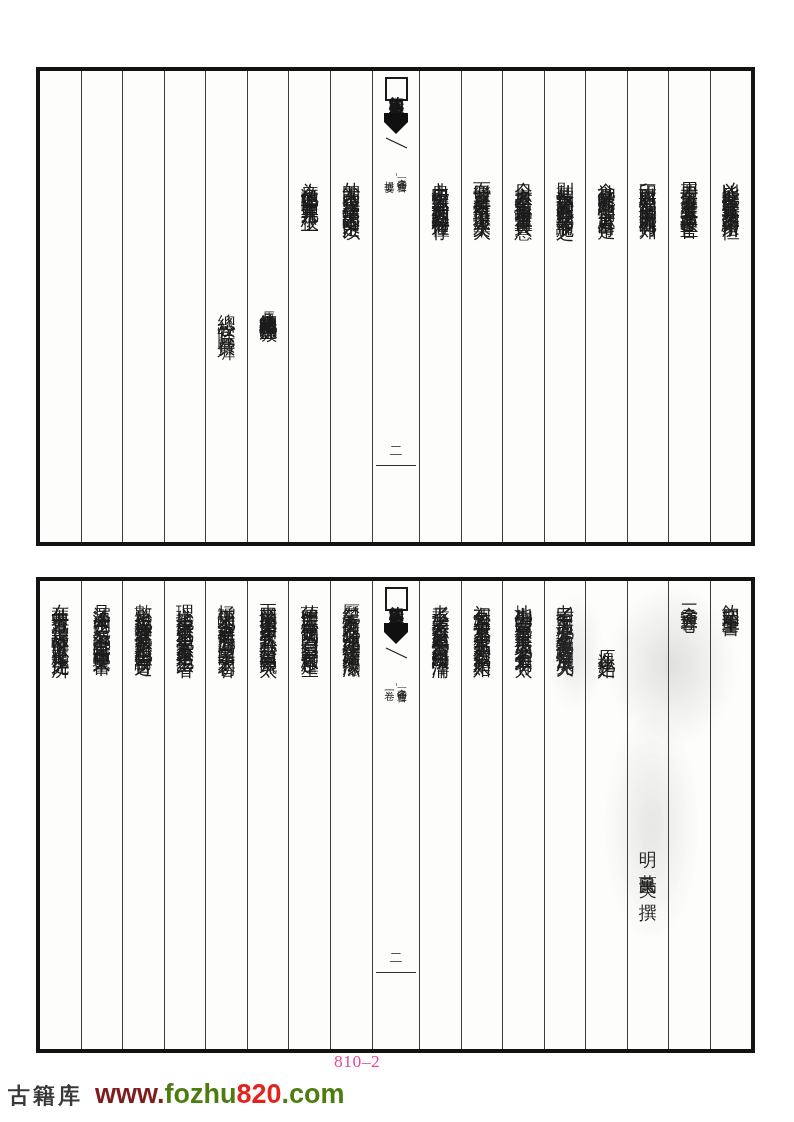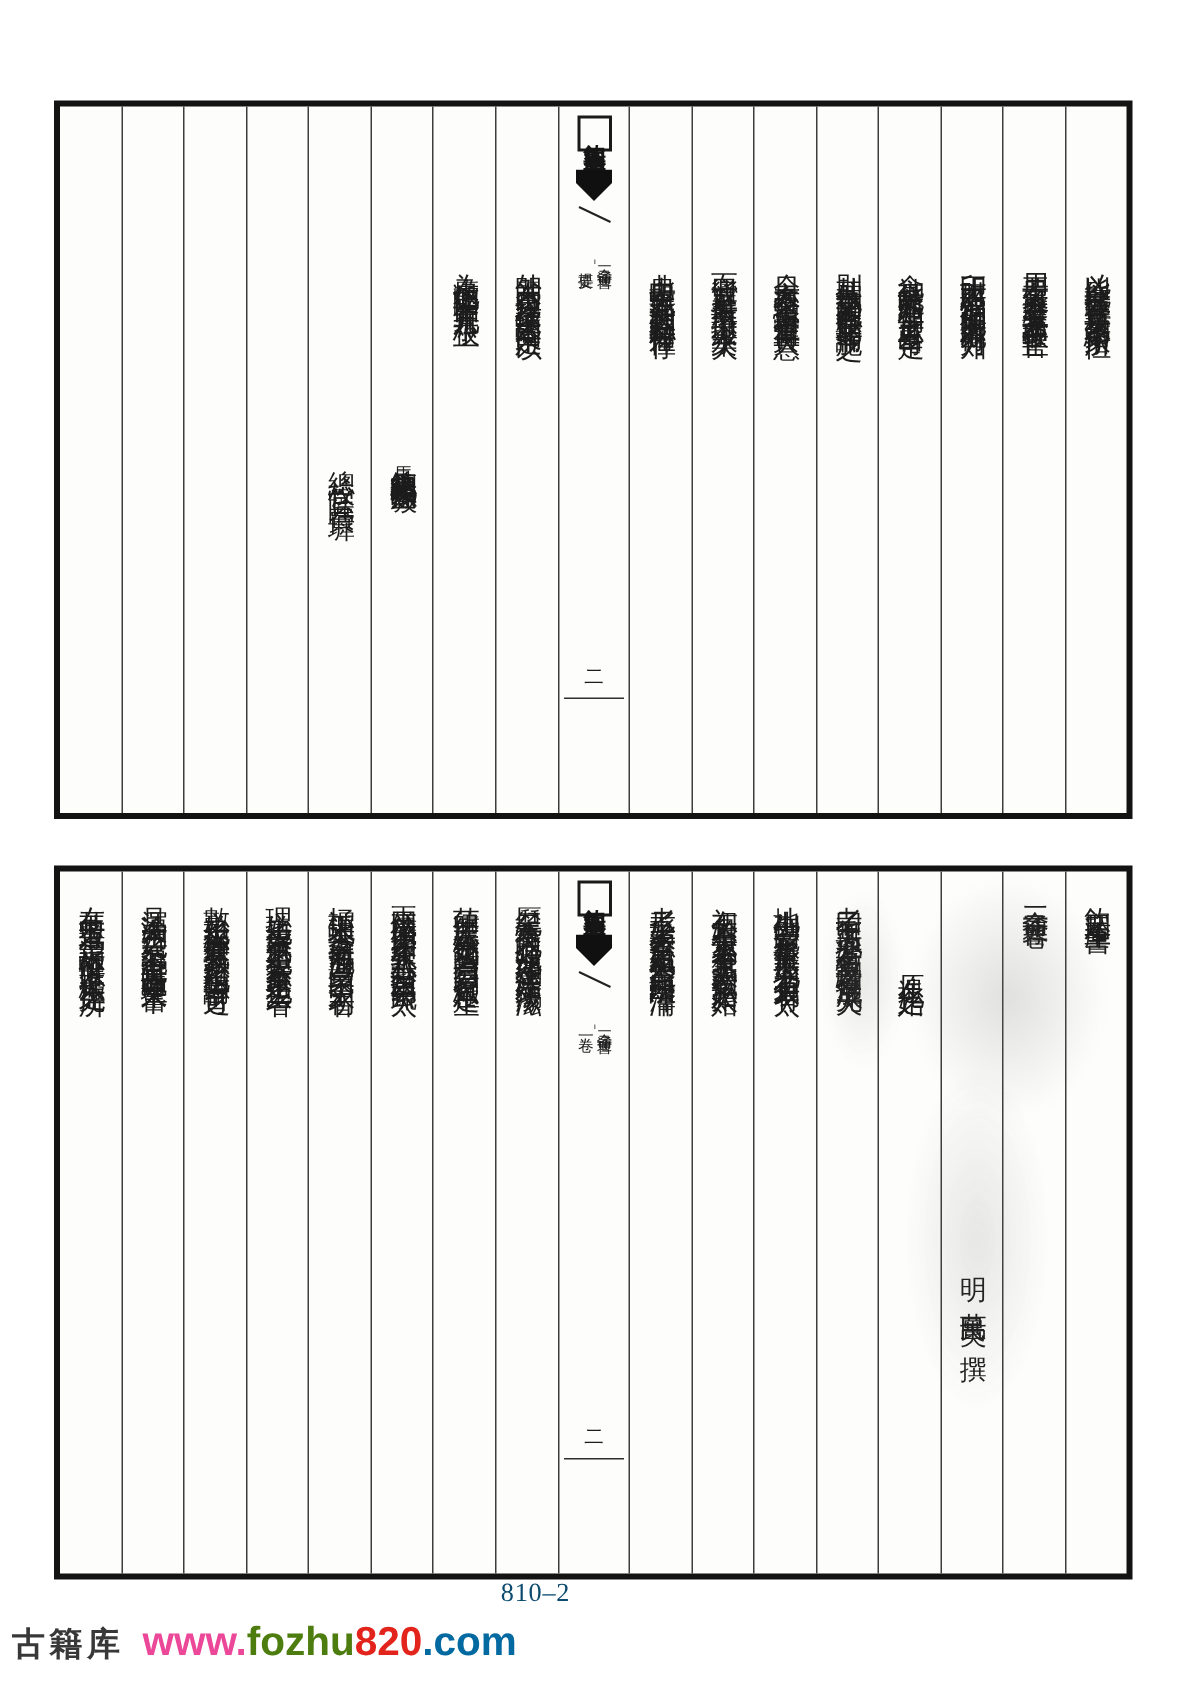--- a/index.html
+++ b/index.html
@@ -68,32 +68,32 @@
     position:absolute;pointer-events:none;border-radius:50%;
     background:radial-gradient(closest-side,rgba(110,110,110,0.20),rgba(110,110,110,0));
     filter:blur(3px);
   }
   .blob.b1{right:14px;top:4px;width:130px;height:160px;}
   .blob.b2{right:52px;top:130px;width:95px;height:230px;opacity:.8;}
   .blob.b3{right:148px;top:12px;width:55px;height:120px;opacity:.7;}
   
   .folio-label{
     position:absolute;left:322px;top:1051px;width:70px;text-align:center;
-    font-family:"Liberation Serif","DejaVu Serif",serif;font-size:17.5px;color:#0c4a6e;
+    font-family:"Liberation Serif","DejaVu Serif",serif;font-size:17.5px;color:#ec4899;
     letter-spacing:.5px;
   }
   .watermark{
     position:absolute;left:8px;top:1079px;white-space:nowrap;
     font-family:"Liberation Sans","DejaVu Sans",sans-serif;font-weight:700;font-size:27px;
   }
   .wm-name{color:#383838;font-size:22px;letter-spacing:3px;margin-right:12px;}
-  .wm-www{color:#ec4899;margin-top:12px;}
+  .wm-www{color:#7f1d1d;margin-top:12px;}
   .wm-green{color:#4d7c0f;}
   .wm-red{color:#e3241c;}
-  .wm-tld{color:#0369a1;}
+  .wm-tld{color:#4d7c0f;}
 </style>
 </head>
 <body>
 
 <div class="page page-top">
   <div class="half half-right">
       <div class="col body">
         <span class="vtext"><span>凶皆能採撮羣言得其精要故為術家所恒</span></span>
       </div>
       <div class="col body">

